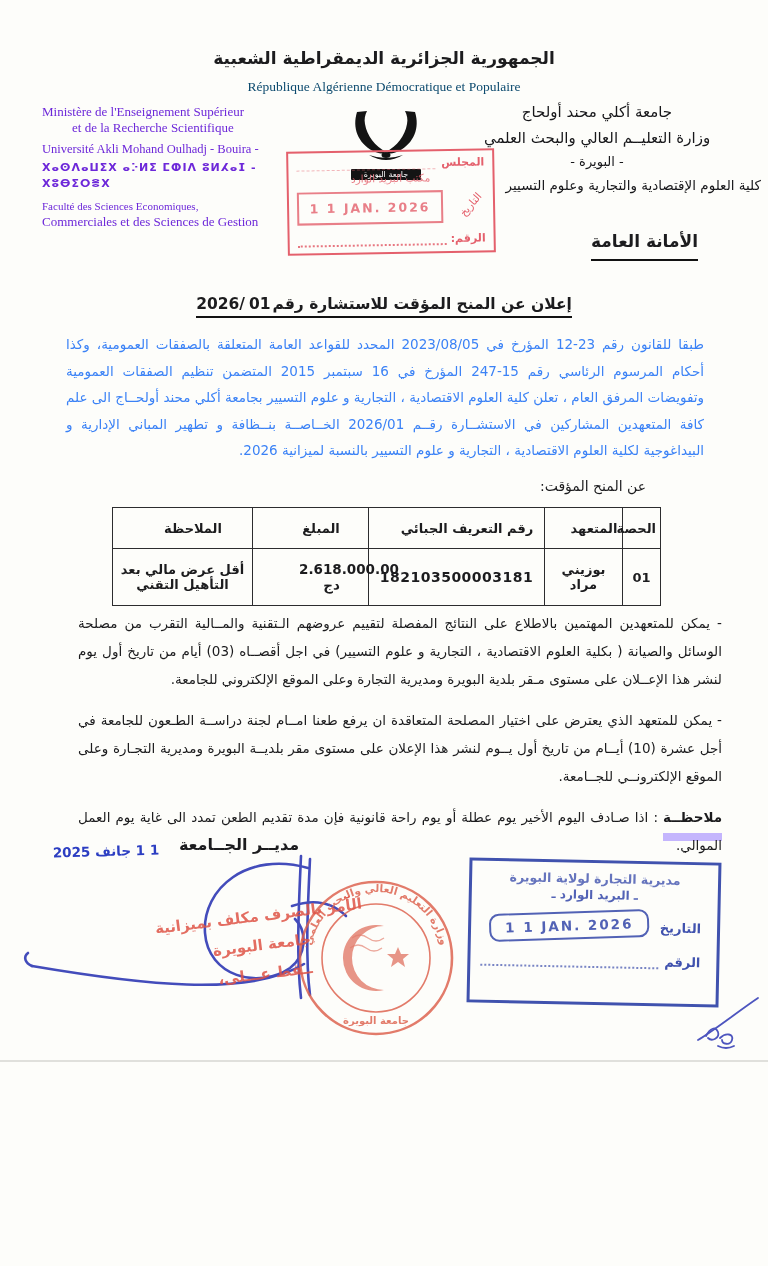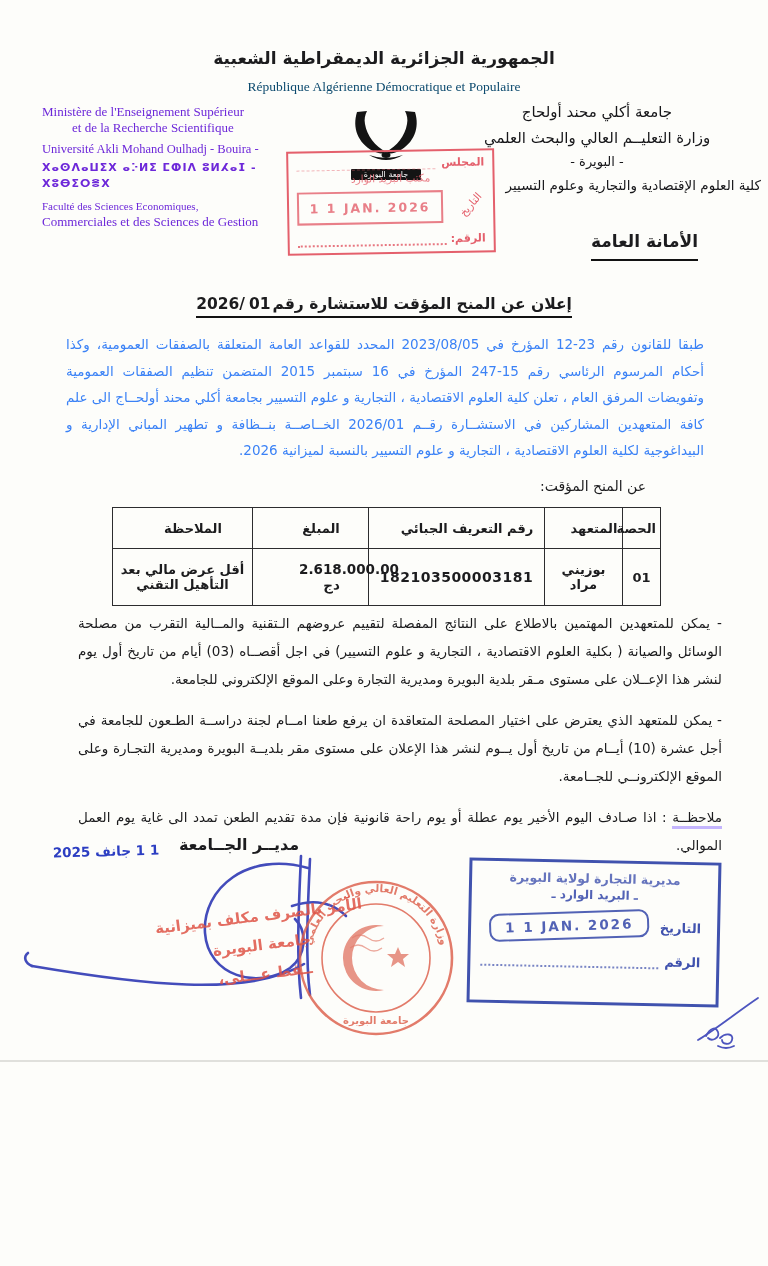--- a/index.html
+++ b/index.html
@@ -55,21 +55,21 @@
   .grant-table{top:507px;left:112px;width:548px;border-collapse:collapse;table-layout:fixed;}
   .grant-table th,.grant-table td{border:1.6px solid #2c2c2e;font-weight:bold;text-align:center;vertical-align:middle;padding:2px 4px;}
   .grant-table th{height:36px;font-size:13px;padding-left:25px;}
   .grant-table td{height:52px;font-size:13px;}
   .grant-table td.amount{direction:ltr;font-size:13.5px;padding-left:46px;}
   .grant-table td.nif{direction:ltr;font-size:14px;letter-spacing:.5px;}
 
   
   .lower{top:609px;left:62px;width:644px;font-size:13.5px;line-height:28px;text-align:justify;color:#1b1b1d;margin-left:16px;}
   .lower p{margin:0 0 13px;}
-  .note .nlabel{font-weight:normal;border-bottom:3px solid #c4b5fd;padding-bottom:1px;}
+  .note .nlabel{font-weight:bold;border-bottom:8px solid #c4b5fd;padding-bottom:8px;}
 
   
   .sign-date{top:843px;left:44px;width:124px;color:var(--date-blue,#2c3ec2);font-weight:bold;font-size:13.5px;transform:rotate(-1.5deg);text-align:center;}
   .signer{top:835px;left:160px;width:158px;text-align:center;font-size:16px;font-weight:bold;}
   .sig-svg{top:846px;left:16px;}
   .seal-svg{top:876px;left:294px;opacity:.82;}
   .budget{top:902px;left:146px;width:232px;transform:rotate(-7deg);color:var(--text-red,#df5447);
     font-weight:bold;font-size:15px;line-height:29px;text-align:center;opacity:.85;letter-spacing:.5px;}
 
   

